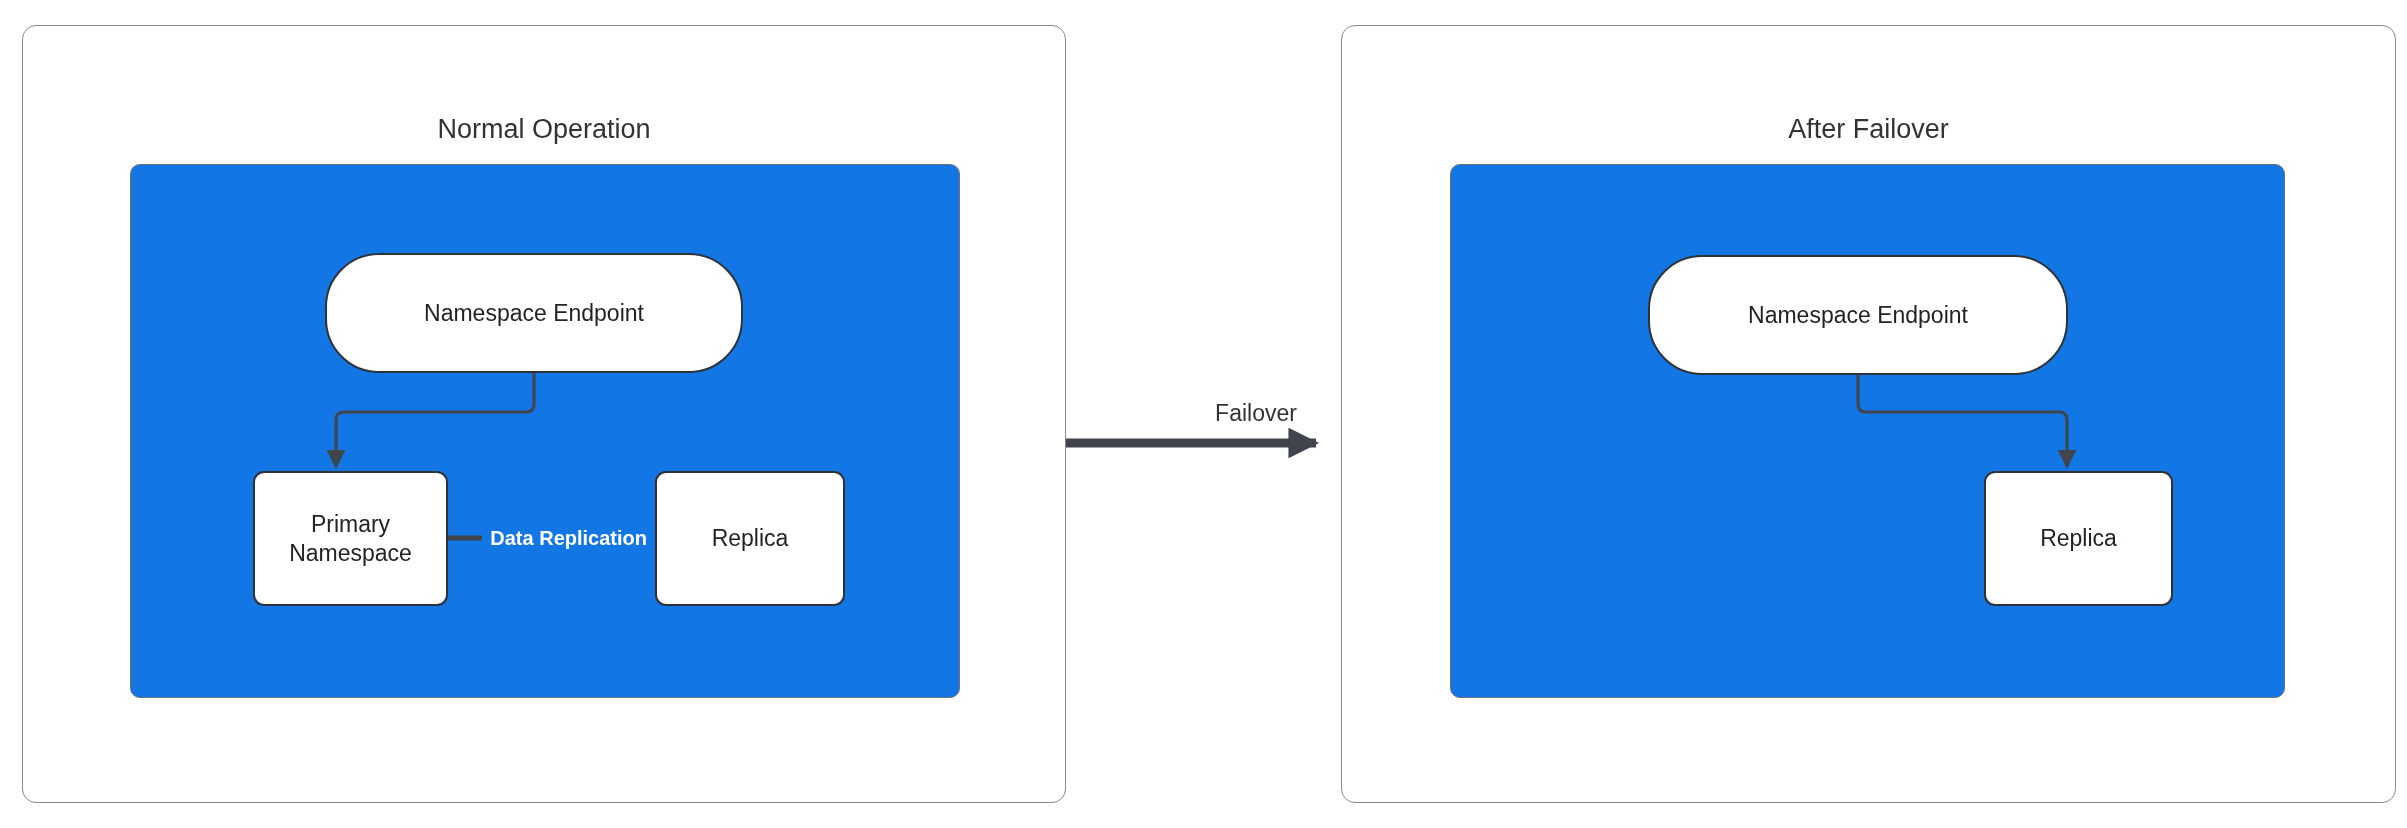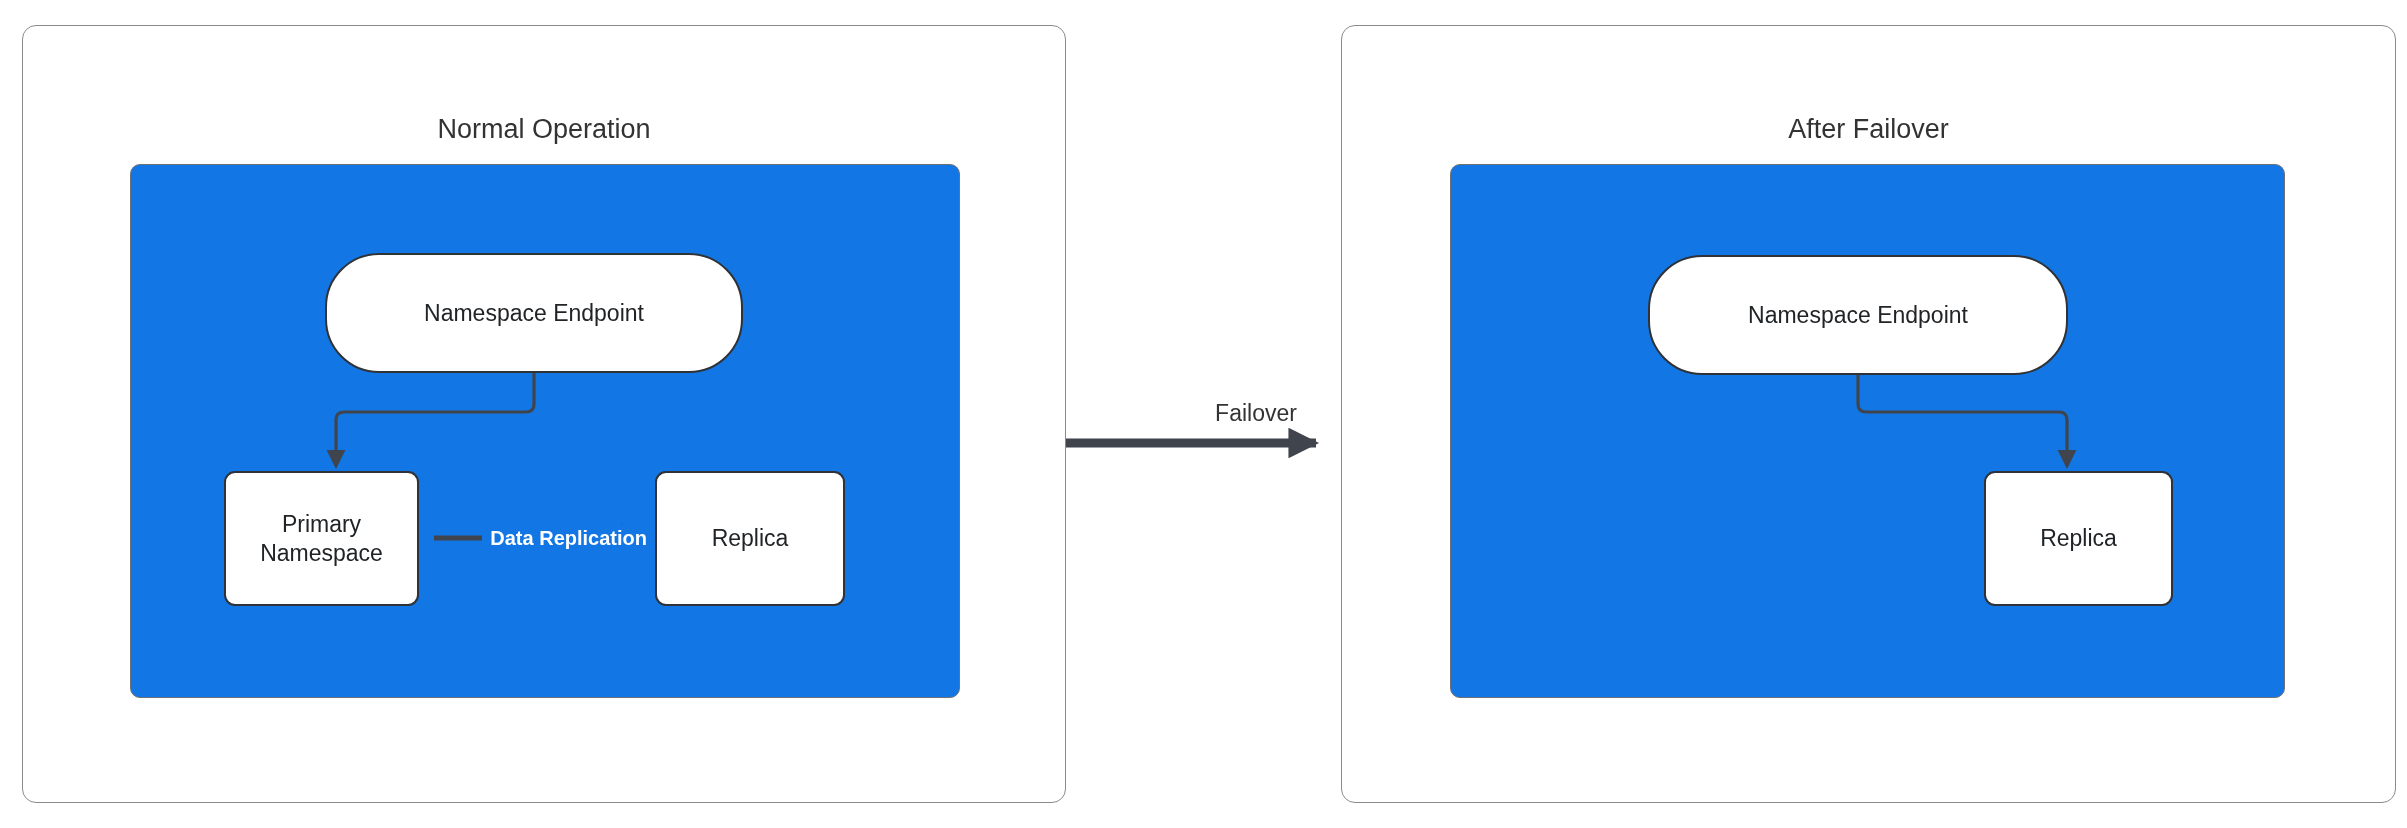--- a/index.html
+++ b/index.html
@@ -79,21 +79,21 @@
     height: 120px;
   }
   .pill.left  { left: 325px;  top: 253px; width: 418px; }
   .pill.right { left: 1648px; top: 255px; width: 420px; }
 
   .box {
     border-radius: 11px;
     height: 135px;
     top: 471px;
   }
-  .box.primary        { left: 224px;  width: 195px; padding: 0 10px; }
+  .box.primary        { left: 253px;  width: 195px; padding: 0 10px; }
   .box.replica-left   { left: 655px;  width: 190px; }
   .box.recovering     { left: 1569px; width: 190px;
                         background: var(--recovering-fill);
                         border-color: var(--recovering-border);
                         color: var(--recovering-text);
                         font-style: italic; }
   .box.replica-right  { left: 1984px; width: 189px; }
 
   .edges {
     position: absolute;

